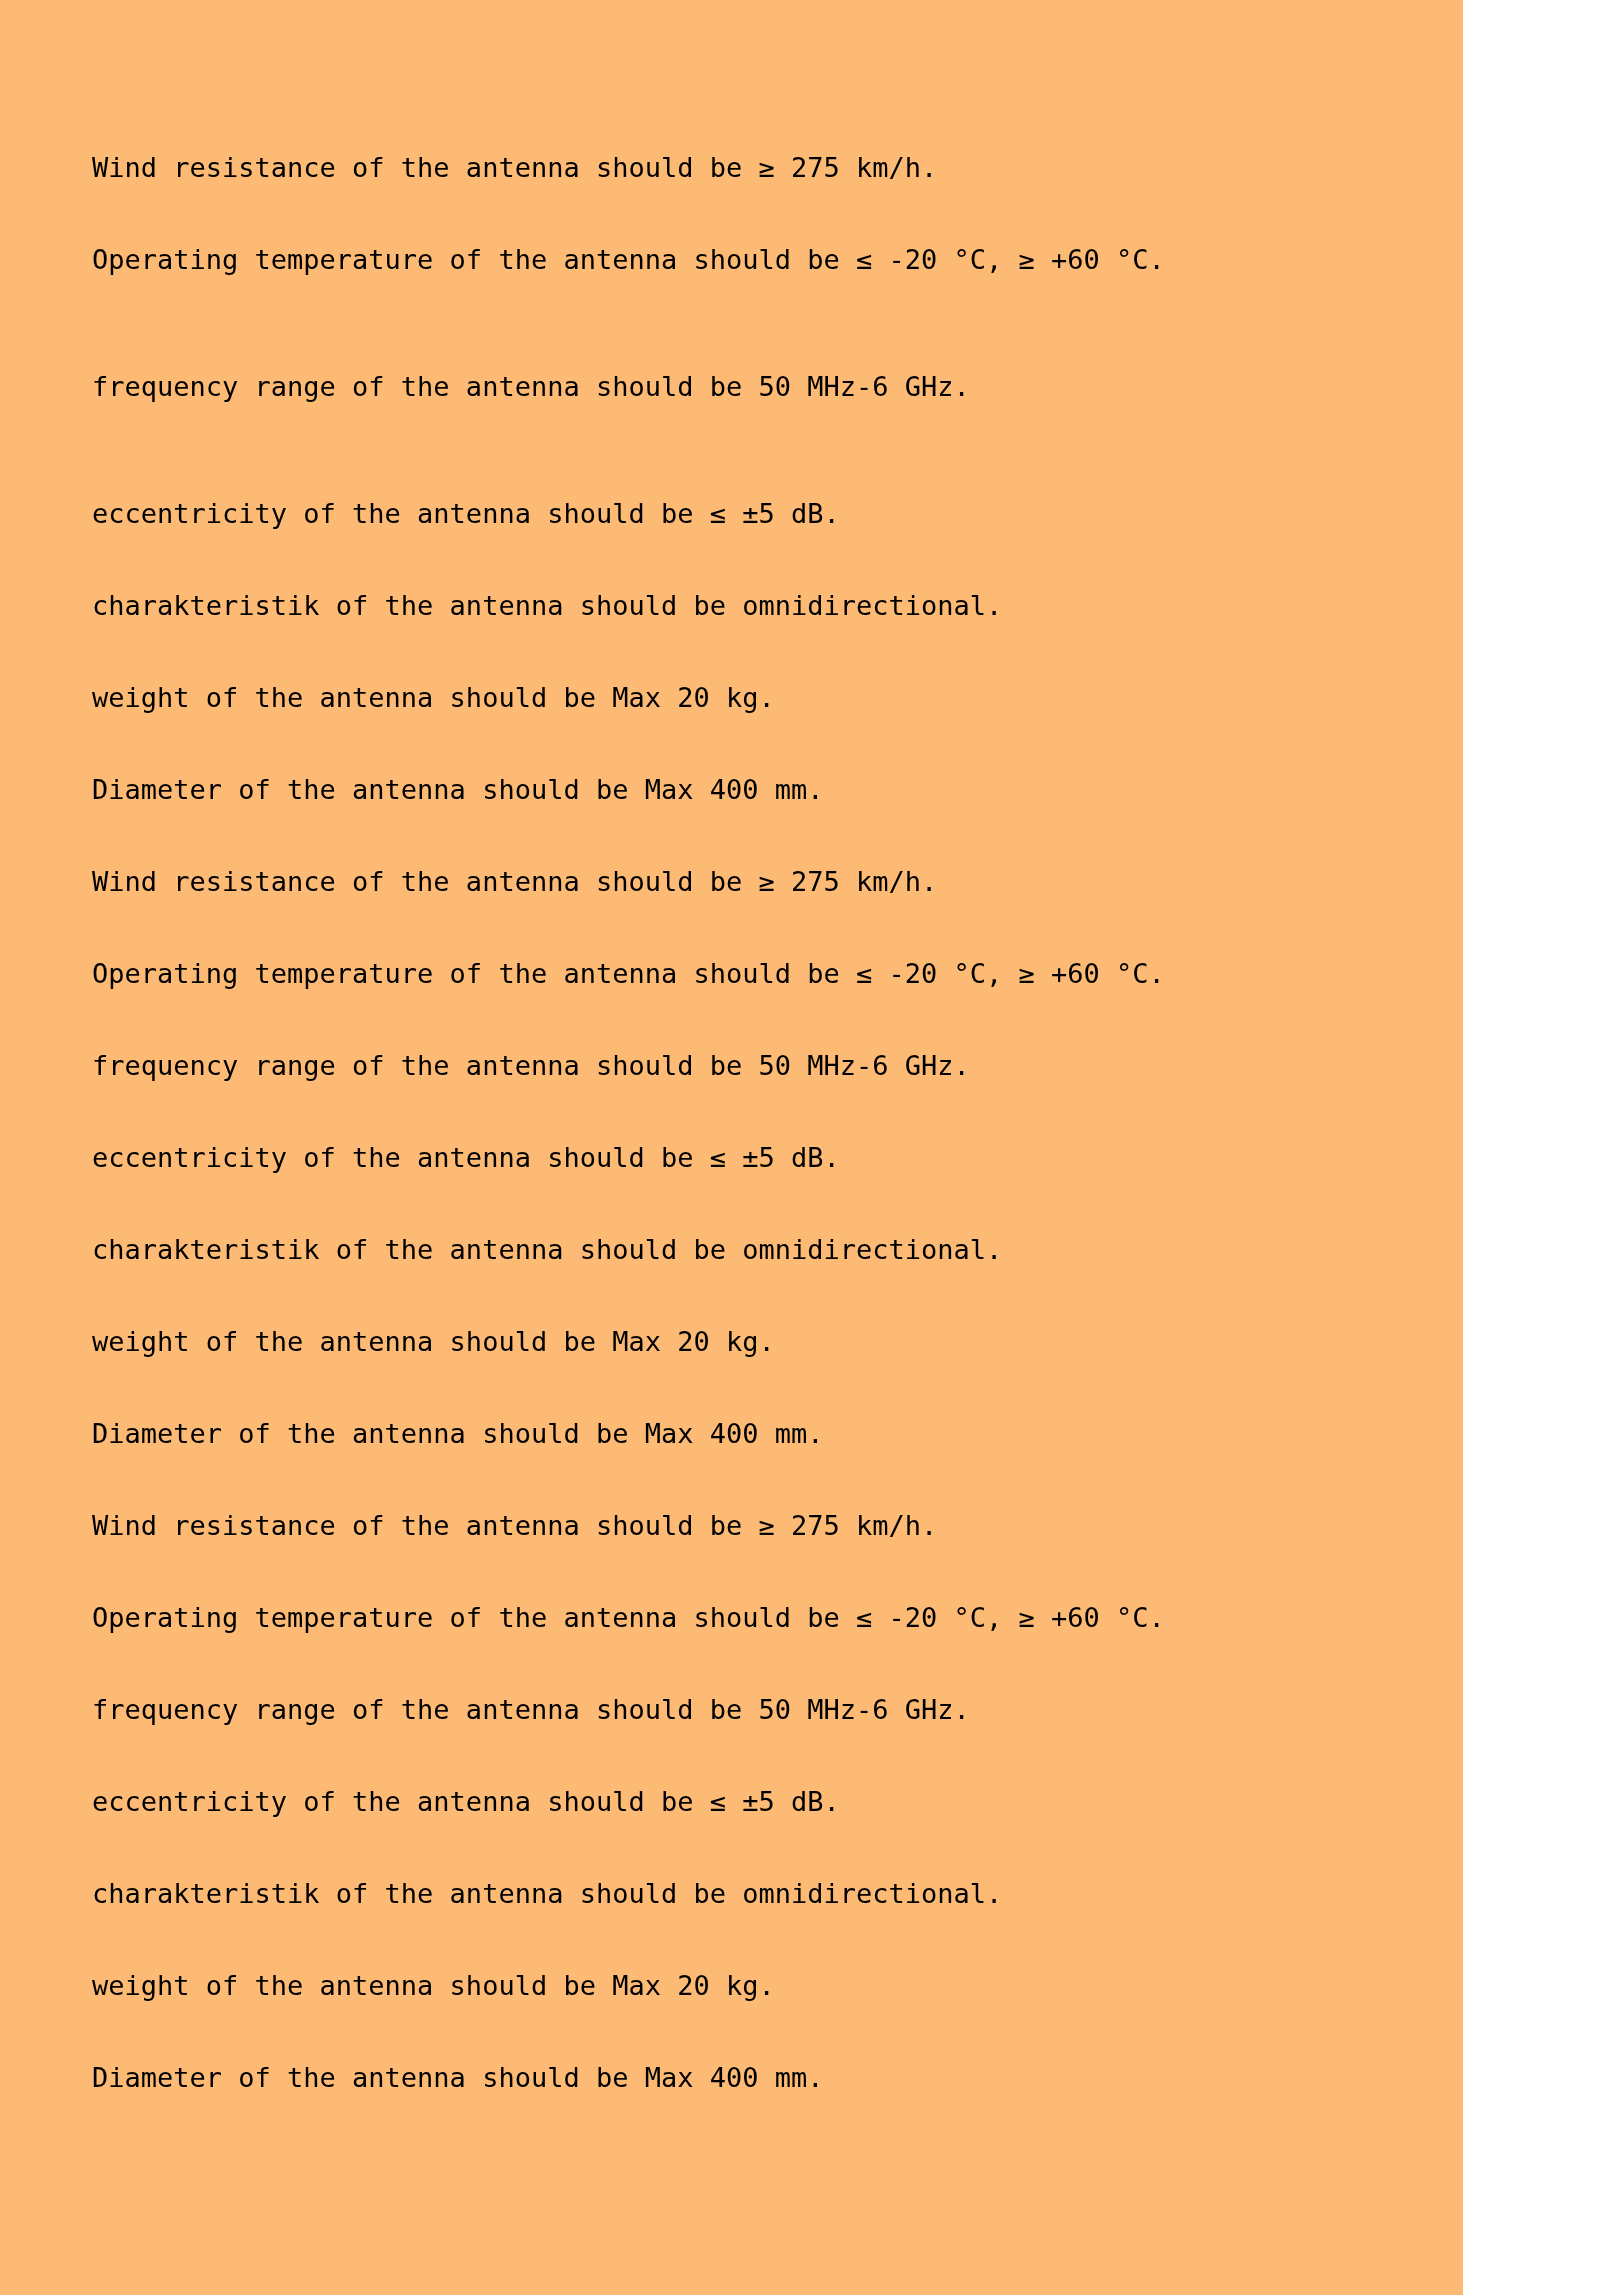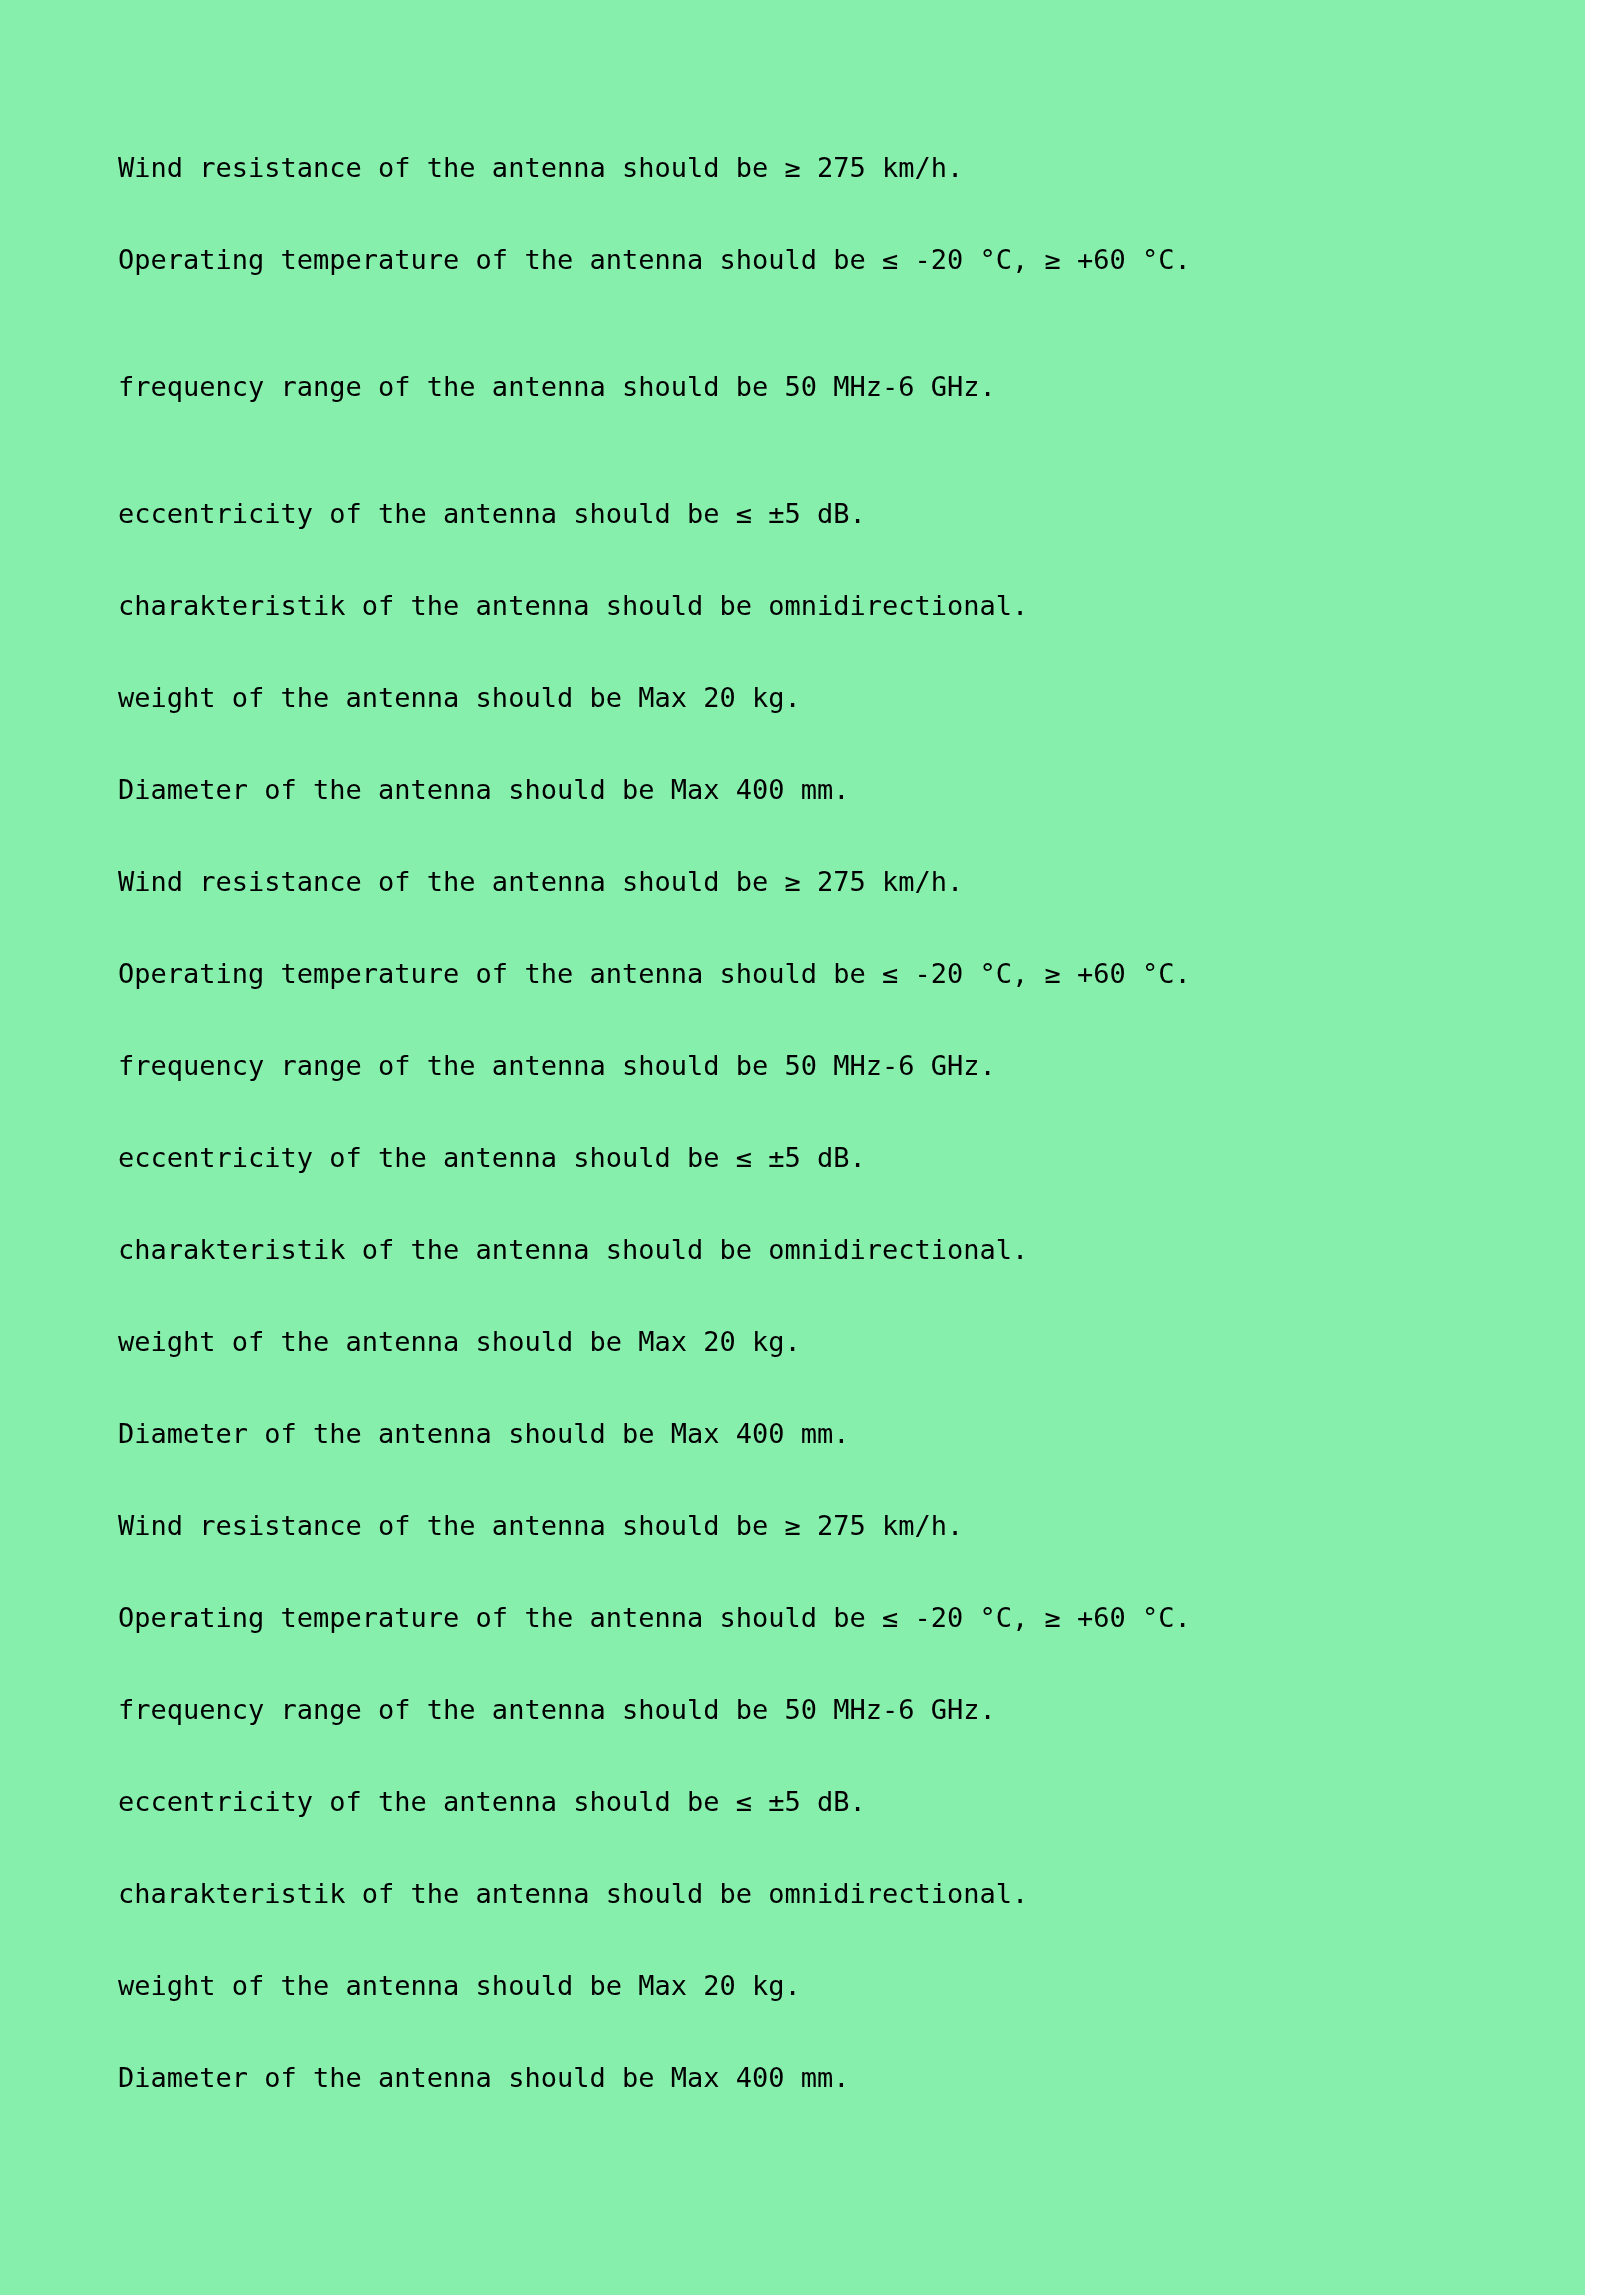--- a/index.html
+++ b/index.html
@@ -2,25 +2,25 @@
 <html style="font-size:10.5px"><head>
 <meta charset="utf-8">
 <style>
   html, body {
     margin: 0;
     padding: 0;
     background: #ffffff;
   }
   .page {
     position: relative;
-    width: 1585px;
+    width: 1463px;
     height: 2295px;
-    background: #86efac;
+    background: #fdba74;
     box-sizing: border-box;
-    padding: 122px 0 0 118px;
+    padding: 122px 0 0 92px;
     overflow: hidden;
   }
   .line {
     margin: 0;
     font-family: "DejaVu Sans Mono", monospace;
     font-size: 27px;
     line-height: 92px;
     color: #000000;
     white-space: pre;
     font-kerning: none;

